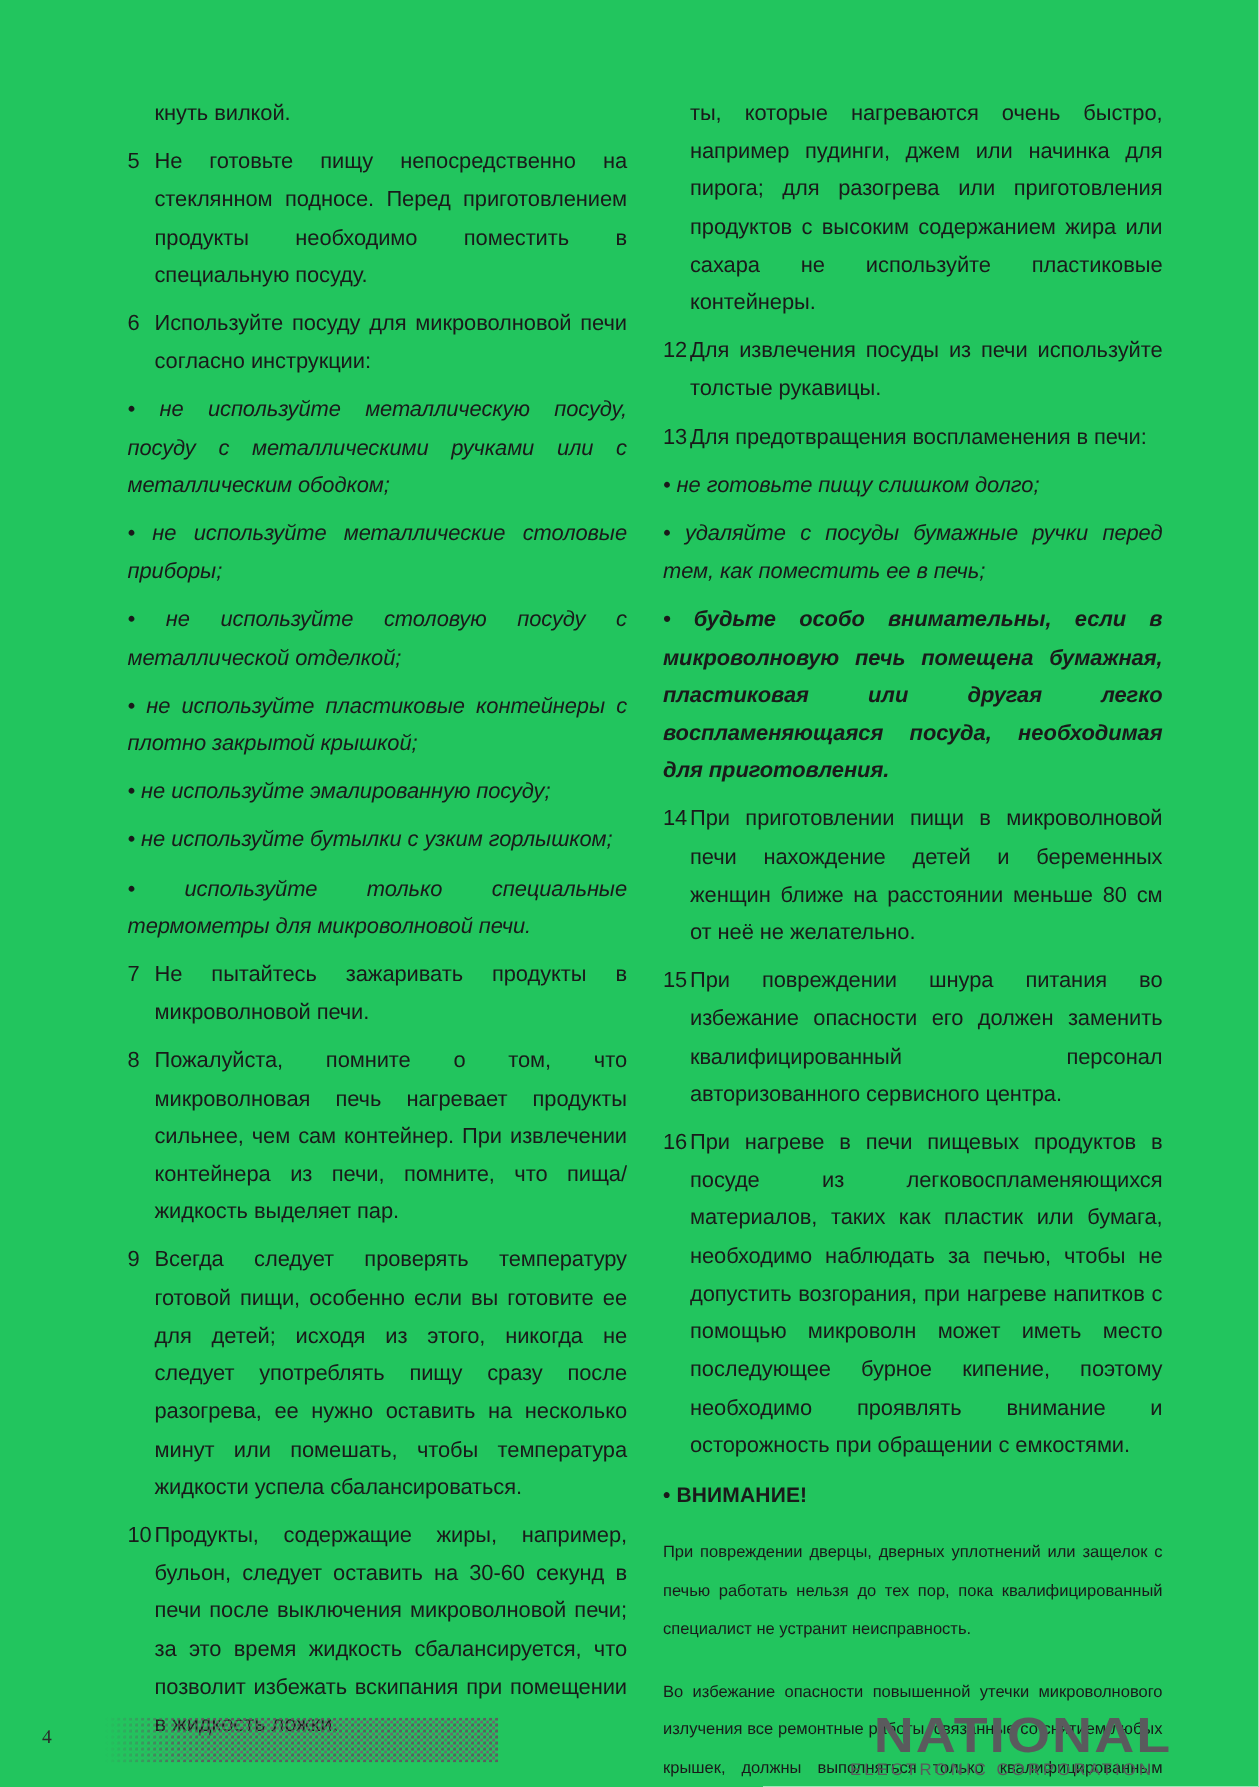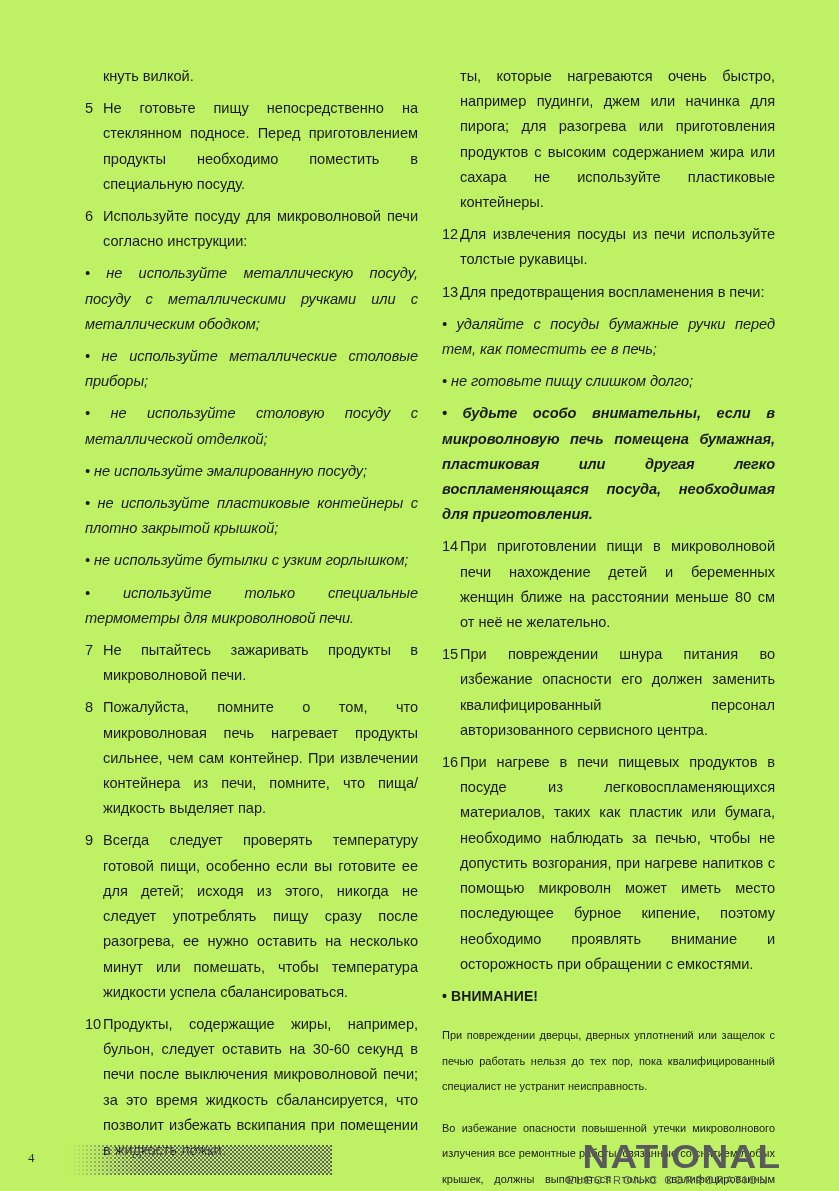--- a/index.html
+++ b/index.html
@@ -14,21 +14,21 @@
     font-family: "Liberation Sans", sans-serif;
     color: #1a1a1a;
     overflow: hidden;
   }
 
   .page {
     position: absolute;
     left: 0; top: 0;
     width: 839px;
     height: 1191px;
-    background: #bef264;
+    background: #22c55e;
   }
 
   
   .columns {
     position: absolute;
     left: 85px;
     top: 64px;
     width: 690px;
     height: 1030px;
     display: flex;
@@ -203,25 +203,25 @@
 
       <p class="p bullet">
         <span class="t">• не используйте металлические столовые приборы;</span>
       </p>
 
       <p class="p bullet">
         <span class="t">• не используйте столовую посуду с металлической отделкой;</span>
       </p>
 
       <p class="p bullet">
+        <span class="t">• не используйте пластиковые контейнеры с плотно закрытой крышкой;</span>
+      </p>
+
+      <p class="p bullet">
         <span class="t">• не используйте эмалированную посуду;</span>
-      </p>
-
-      <p class="p bullet">
-        <span class="t">• не используйте пластиковые контейнеры с плотно закрытой крышкой;</span>
       </p>
 
       <p class="p bullet">
         <span class="t">• не используйте бутылки с узким горлышком;</span>
       </p>
 
 
       <p class="p bullet">
         <span class="t">• используйте только специальные термометры для микроволновой печи.</span>
       </p>
@@ -256,25 +256,25 @@
         <span class="n">12</span>
         <span class="t">Для извлечения посуды из печи используйте толстые рукавицы.</span>
       </p>
 
       <p class="p num">
         <span class="n">13</span>
         <span class="t">Для предотвращения воспламенения в печи:</span>
       </p>
 
       <p class="p bullet">
+        <span class="t">• не готовьте пищу слишком долго;</span>
+      </p>
+
+      <p class="p bullet">
         <span class="t">• удаляйте с посуды бумажные ручки перед тем, как поместить ее в печь;</span>
-      </p>
-
-      <p class="p bullet">
-        <span class="t">• не готовьте пищу слишком долго;</span>
       </p>
 
       <p class="p bullet b">
         <span class="t">• будьте особо внимательны, если в микроволновую печь помещена бумажная, пластиковая или другая легко воспламеняющаяся посуда, необходимая для приготовления.</span>
       </p>
 
       <p class="p num">
         <span class="n">14</span>
         <span class="t">При приготовлении пищи в микроволновой печи нахождение детей и беременных женщин ближе на расстоянии меньше 80 см от неё не желательно.</span>
       </p>

